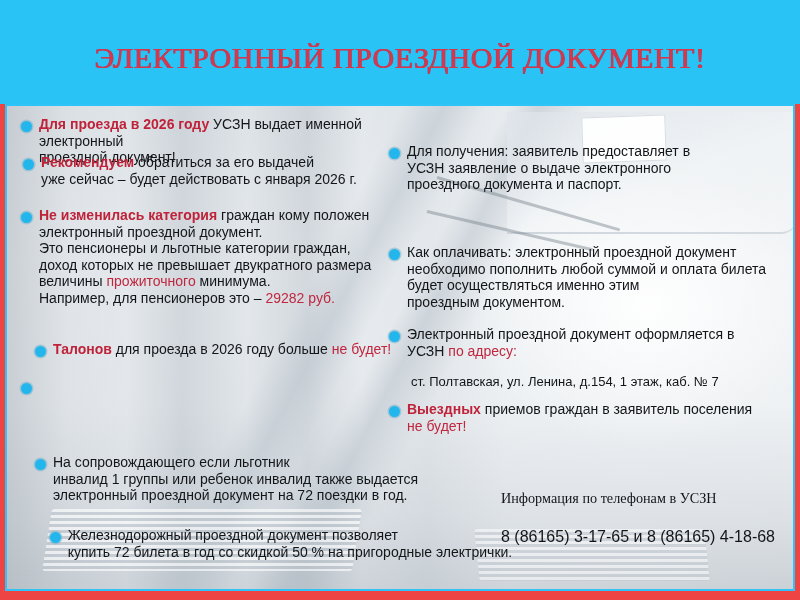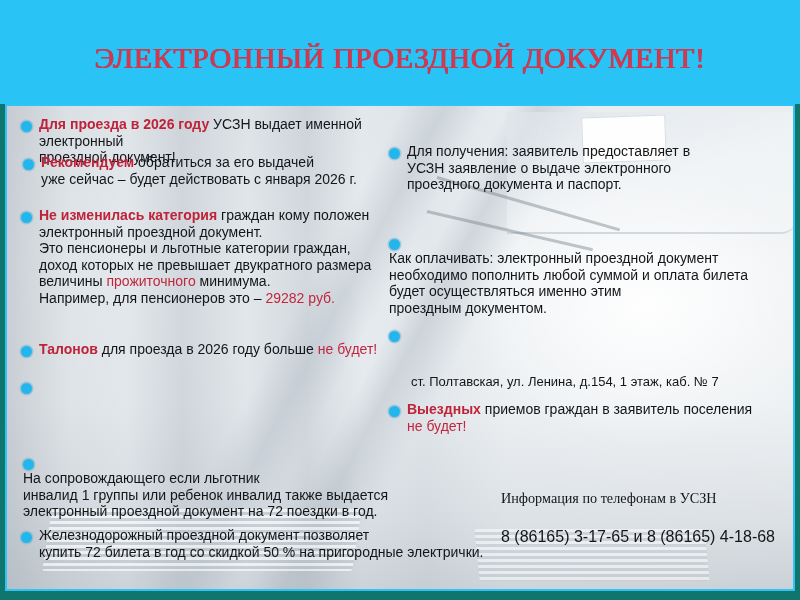--- a/index.html
+++ b/index.html
@@ -12,21 +12,21 @@
     height: 600px;
     overflow: hidden;
     font-family: "Liberation Serif", "DejaVu Serif", serif;
     background: #29c3f5;
   }
 
   #poster {
     position: relative;
     width: 800px;
     height: 600px;
-    background: #0f766e;
+    background: #ef4444;
     overflow: hidden;
   }
 
   
   .title-band {
     position: absolute;
     left: 0;
     top: 0;
     width: 800px;
     height: 104px;
@@ -219,63 +219,65 @@
       <div class="bullet-item" style="left:6px; top:101px; width:392px;">
         <span class="dot"></span>
         <span class="btext"><span class="em-b">Не изменилась категория</span><span> граждан кому положен
  электронный проездной документ.
 Это пенсионеры и льготные категории граждан,
 доход которых не превышает двукратного размера
 величины </span><span class="em">прожиточного</span><span> минимума.
 Например, для пенсионеров это – </span><span class="em">29282 руб.</span></span>
       </div>
 
-      <div class="bullet-item" style="left:6px; top:235px; width:392px;">
+      <div class="bullet-item" style="left:20px; top:235px; width:392px;">
         <span class="dot"></span>
         <span class="btext"><span class="em-b">Талонов</span><span> для проезда в 2026 году больше </span><span class="em">не будет!</span></span>
       </div>
 
       <div class="bullet-item" style="left:6px; top:272px; width:392px;">
         <span class="dot"></span>
       </div>
 
-      <div class="bullet-item" style="left:8px; top:348px; width:400px;flex-direction:column;">
+      <div class="bullet-item" style="left:20px; top:348px; width:400px;">
         <span class="dot"></span>
         <span class="btext">На сопровождающего если льготник
 инвалид 1 группы или ребенок инвалид также выдается
  электронный проездной документ  на 72 поездки в год.</span>
       </div>
 
-      <div class="bullet-item" style="left:6px; top:421px; width:520px;">
+      <div class="bullet-item" style="left:6px; top:421px; width:520px;justify-content:center;">
         <span class="dot"></span>
         <span class="btext">Железнодорожный проездной документ позволяет
  купить 72 билета в год со скидкой 50 % на пригородные электрички.</span>
       </div>
 
     </div>
 
     <div class="col col-right">
 
       <div class="bullet-item" style="left:4px; top:37px; width:400px;">
         <span class="dot"></span>
         <span class="btext">Для получения:  заявитель предоставляет в
  УСЗН заявление о выдаче электронного
 проездного документа и паспорт.</span>
       </div>
 
-      <div class="bullet-item" style="left:4px; top:128px; width:404px;flex-direction:column;">
+      <div class="bullet-item" style="left:4px; top:138px; width:404px;">
         <span class="dot"></span>
         <span class="btext">Как оплачивать: электронный проездной документ
 необходимо пополнить любой суммой и оплата билета
 будет осуществляться именно этим
 проездным документом.</span>
       </div>
 
       <div class="bullet-item" style="left:4px; top:220px; width:404px;">
         <span class="dot"></span>
+        <span class="btext"><span>Электронный проездной документ оформляется в
+УСЗН </span><span class="em">по адресу:</span></span>
       </div>
       <div class="btext sans nodot" style="position:absolute; left:8px; top:268px; width:400px;"> ст. Полтавская, ул. Ленина, д.154, 1 этаж, каб. № 7</div>
 
       <div class="bullet-item" style="left:4px; top:295px; width:404px;">
         <span class="dot"></span>
         <span class="btext"><span class="em-b">Выездных</span><span> приемов граждан в заявитель поселения
 </span><span class="em">не будет!</span></span>
       </div>
 
     </div>

